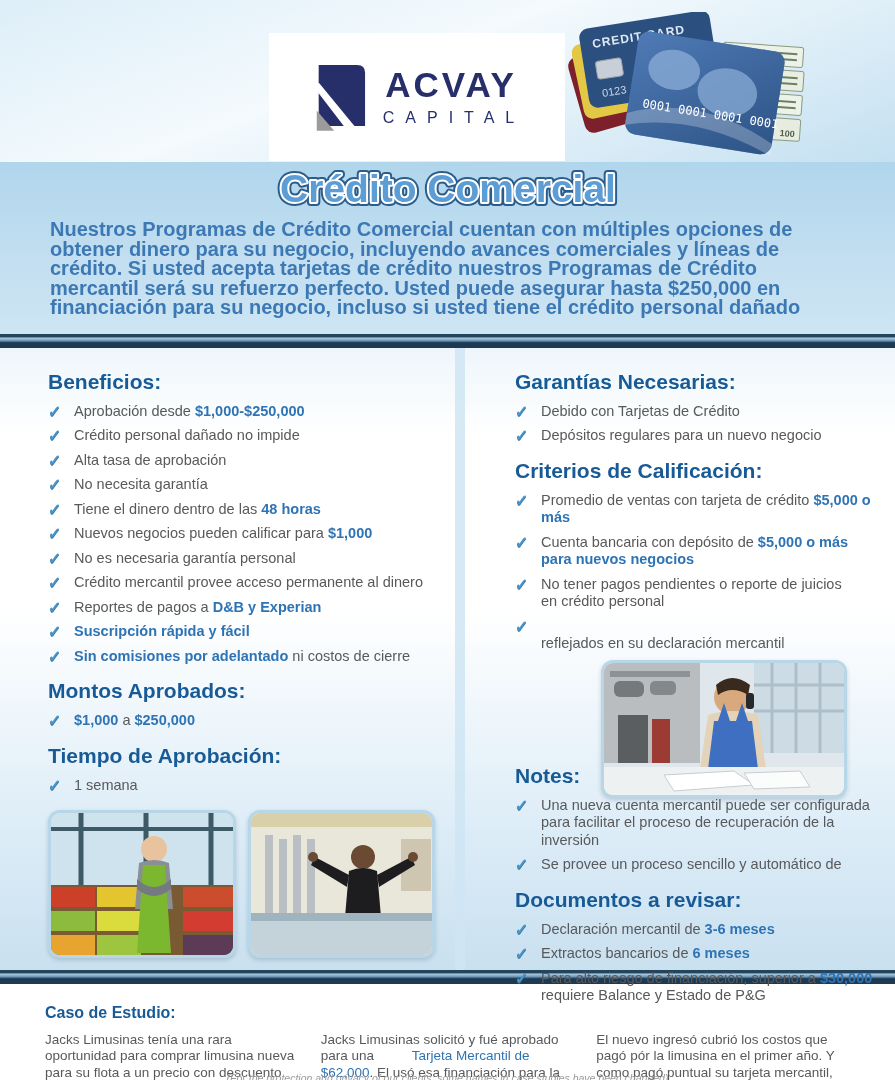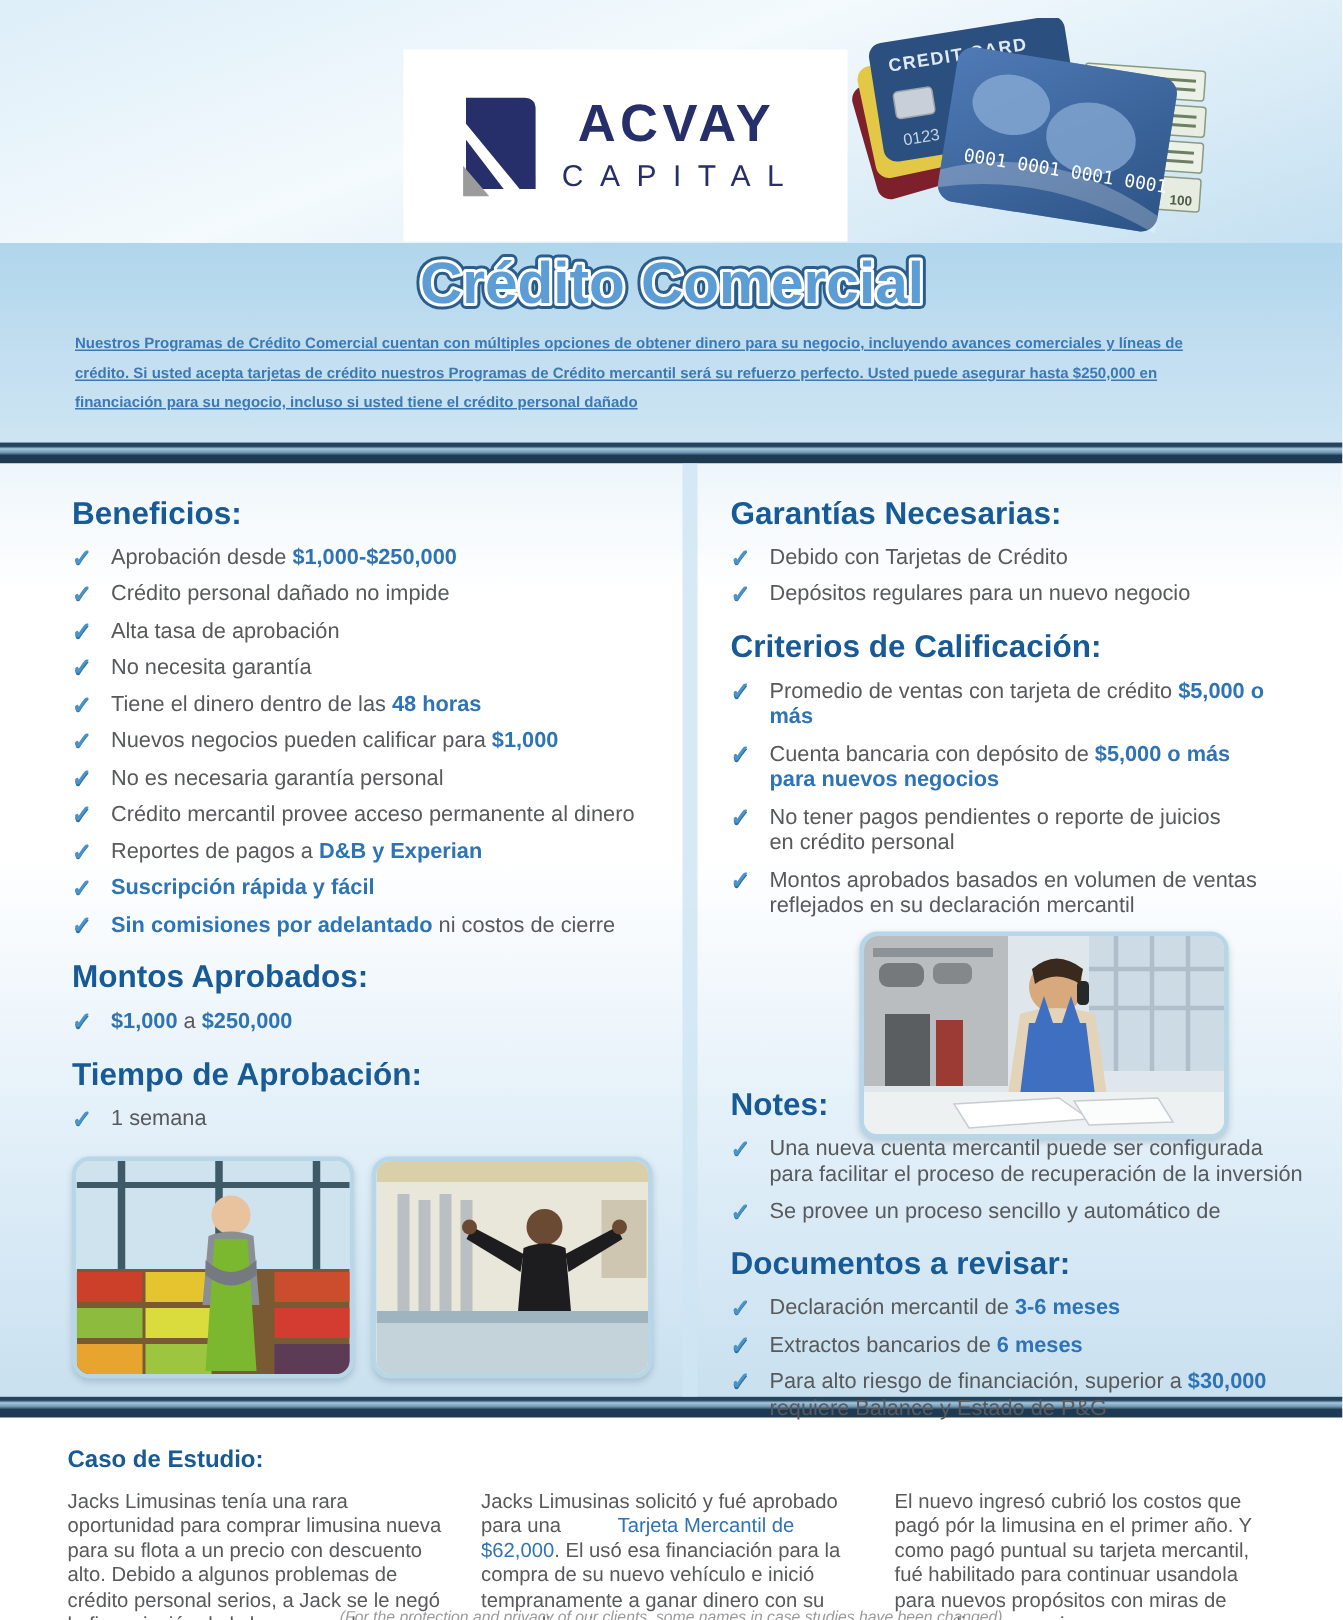--- a/index.html
+++ b/index.html
@@ -7,41 +7,41 @@
     font-family:"Liberation Sans", sans-serif; background:#ffffff; position:relative; }
 
   
   .header { position:relative; height:162px;
     background:linear-gradient(160deg,#ddeef8 0%,#f4fafd 42%,#c4e0f1 100%); }
   .logo-card { position:absolute; left:269px; top:33px; width:296px; height:128px;
     background:#ffffff; display:flex; align-items:center; justify-content:center; }
   .logo-inner { display:flex; align-items:center; gap:10px; }
   .logo-text { display:flex; flex-direction:column; align-items:center; }
   .logo-name { color:#272f6b; font-weight:bold; font-size:35px; letter-spacing:3px; line-height:36px; }
-  .logo-sub  { color:#272f6b; font-size:20px; letter-spacing:11px; margin-top:6px; text-indent:6px; }
+  .logo-sub  { color:#272f6b; font-size:16px; letter-spacing:11px; margin-top:6px; text-indent:6px; }
   .cards-art { position:absolute; left:548px; top:12px; width:260px; height:150px; }
 
   
   .hero-lower { background:linear-gradient(180deg,#b0d6ec 0%,#c2def0 55%,#cde5f3 100%);
     padding:2px 0 6px 0; }
   .title-svg { display:block; margin:0 auto; }
   .title-svg text { font-family:"Liberation Sans", sans-serif; font-weight:bold; font-size:39px; }
   .t-outer { stroke:#2a5d8c; stroke-width:8; fill:none; stroke-linejoin:round; }
   .t-white { stroke:#ffffff; stroke-width:4; fill:none; stroke-linejoin:round; }
   .t-fill  { fill:#5b9dd4; }
   .intro { padding:6px 40px 10px 50px; color:#3c79b4; font-weight:bold;
-    font-size:10px; line-height:19.5px; max-width:860px;text-decoration:underline; }
+    font-size:20px; line-height:19.5px; max-width:860px; }
 
   
   .divider { height:14px;
     background:linear-gradient(180deg,#24435d 0%,#24435d 18%,#a6c7dc 30%,#6e96b5 48%,#1d3a52 62%,#1d3a52 100%); }
 
   
   .content { position:relative; height:622px; display:flex;
-    background:linear-gradient(180deg,#eef6fb 0%,#ffffff 14%,#ffffff 42%,#dcecf7 78%,#c9e0ef 100%); }
+    background:linear-gradient(180deg,#eef6fb 0%,#ffffff 14%,#ffffff 42%,#dcecf7 78%,#c9e0ef 100%);gap:28px; }
   .col-strip { position:absolute; left:455px; top:0; bottom:0; width:10px;
     background:#cfe5f3; opacity:.85; }
   .col-left  { width:455px; padding:14px 20px 0 48px; }
   .col-right { flex:1; padding:14px 20px 0 32px; }
 
   h2.sec { color:#175a96; font-size:21px; font-weight:bold; margin:14px 0 9px 0; }
   h2.first { margin-top:8px; }
 
   .check-item { display:flex; align-items:flex-start; margin-bottom:7px;
     color:#58595b; font-size:14.5px; line-height:17.5px; }
@@ -291,21 +291,21 @@
         <div class="check-item">
           <span class="check-icon">✓</span>
           <span><span>Cuenta bancaria con depósito de </span><span class="hl">$5,000 o más</span><br><span class="hl">para nuevos negocios</span></span>
         </div>
         <div class="check-item">
           <span class="check-icon">✓</span>
           <span><span>No tener pagos pendientes o reporte de juicios</span><br><span>en crédito personal</span></span>
         </div>
         <div class="check-item">
           <span class="check-icon">✓</span>
-          <span><span>Montos aprobados basados en volumen de ventas</span><br><span>reflejados en su declaración mercantil</span></span>
+          <span><br><span>reflejados en su declaración mercantil</span></span>
         </div>
       </div>
 
     <div class="photo photo-right">
       <svg width="240" height="132" viewBox="0 0 240 132">
         <rect width="240" height="132" fill="#dfe7ec"></rect>
         <rect x="150" width="90" height="90" fill="#cddbe4"></rect>
         <g stroke="#aebfca" stroke-width="3">
           <line x1="168" y1="0" x2="168" y2="90"></line>
             <line x1="192" y1="0" x2="192" y2="90"></line>

